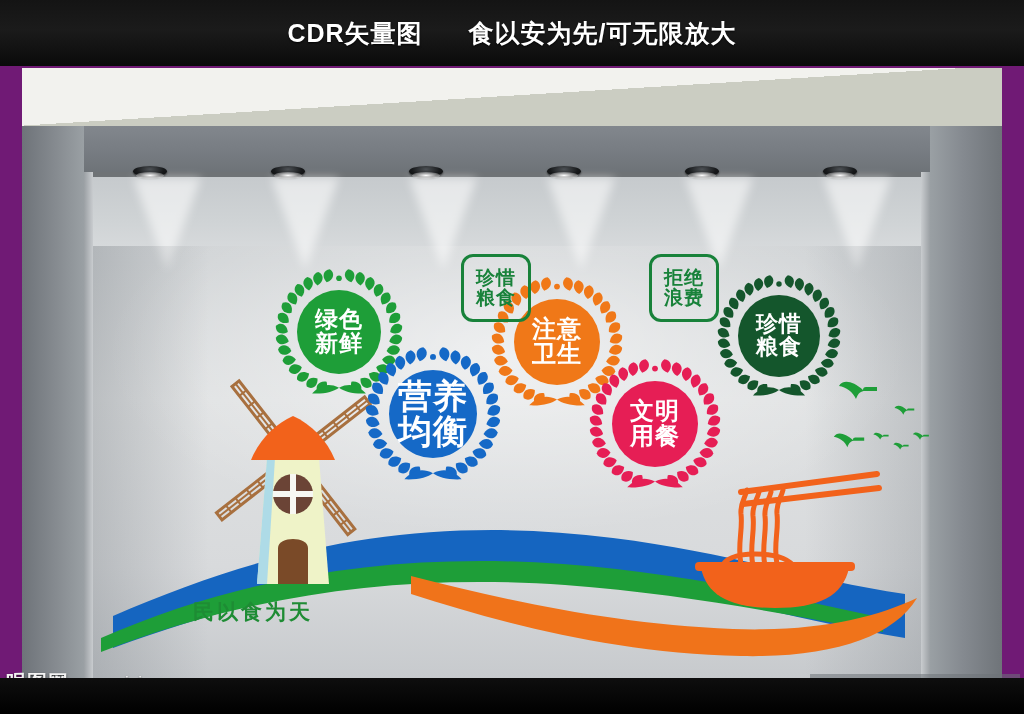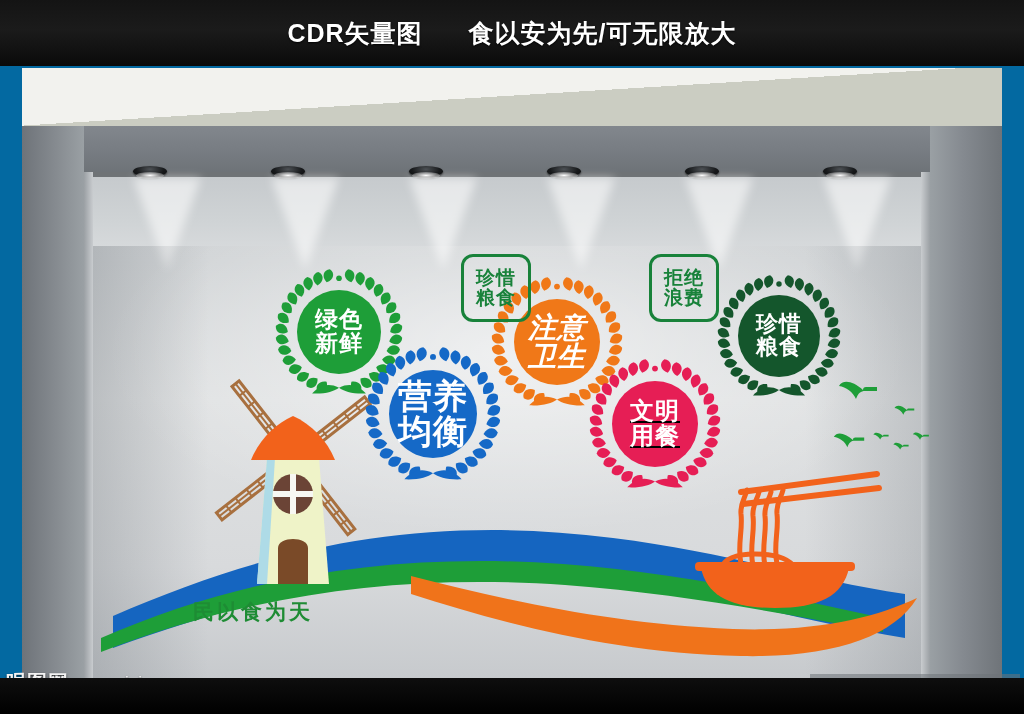--- a/index.html
+++ b/index.html
@@ -1,18 +1,18 @@
 <!DOCTYPE html>
 <html><head>
 <meta charset="utf-8">
 <style>
   html,body{margin:0;padding:0;background:#000;}
   body{width:1024px;height:714px;overflow:hidden;
        font-family:"Liberation Sans","DejaVu Sans",sans-serif;}
-  #stage{position:relative;width:1024px;height:714px;background:#0369a1;overflow:hidden;}
+  #stage{position:relative;width:1024px;height:714px;background:#701a75;overflow:hidden;}
 
   
   #banner{position:absolute;left:0;top:0;width:1024px;height:66px;
           background:linear-gradient(180deg,#141414 0%,#1b1b1b 45%,#0a0a0a 100%);
           display:flex;align-items:center;justify-content:center;gap:46px;}
   #banner .bt{color:#fff;font-size:25px;font-weight:bold;letter-spacing:1px;
               text-shadow:0 1px 2px rgba(0,0,0,.9);white-space:nowrap;}
 
   
   #scene{position:absolute;left:22px;top:68px;width:980px;height:610px;overflow:hidden;
@@ -533,21 +533,21 @@
             <g transform="translate(53.2,117.2) rotate(-138.0)">
               <path d="M0,0 C6.864,-4.4352 6.1776,-11.780999999999999 0,-13.86 C-6.1776,-11.780999999999999 -6.864,-4.4352 0,0 Z" fill="#F07818"></path>
             </g>
             <circle cx="66" cy="10.559999999999995" r="2.904" fill="#F07818"></circle>
             <g transform="translate(66,123.42000000000002)">
               <path d="M0,0 C-13.200000000000001,-6.6000000000000005 -22.44,0 -27.72,5.9399999999999995 C-14.52,6.6000000000000005 -5.28,3.96 0,0 Z" fill="#F07818"></path>
               <path d="M0,0 C13.200000000000001,-6.6000000000000005 22.44,0 27.72,5.9399999999999995 C14.52,6.6000000000000005 5.28,3.96 0,0 Z" fill="#F07818"></path>
             </g>
           </svg>
         <div class="circ" style="left: 23px; top: 23px; width: 86px; height: 86px; background: rgb(240, 120, 24);">
-          <div class="lbl" style="font-size: 28px; color: rgb(255, 255, 255); font-style: italic;">注意
+          <div class="lbl" style="font-size: 24px; color: rgb(255, 255, 255);">注意
 卫生</div>
         </div>
       </div>
 
       <div class="badge" id="bd3" style="left:496px;top:112px;width:132px;height:132px;">
         <svg viewBox="0 0 132 132" style="position:absolute;left:0;top:0;width:132px;height:132px;">
             <g transform="translate(78.8,14.8) rotate(-14.0)">
               <path d="M0,0 C6.864,-4.4352 6.1776,-11.780999999999999 0,-13.86 C-6.1776,-11.780999999999999 -6.864,-4.4352 0,0 Z" fill="#E61E55"></path>
             </g>
             <g transform="translate(88.2,18.1) rotate(-3.1)">
@@ -636,21 +636,21 @@
             </g>
             <g transform="translate(53.2,117.2) rotate(-138.0)">
               <path d="M0,0 C6.864,-4.4352 6.1776,-11.780999999999999 0,-13.86 C-6.1776,-11.780999999999999 -6.864,-4.4352 0,0 Z" fill="#E61E55"></path>
             </g>
             <circle cx="66" cy="10.559999999999995" r="2.904" fill="#E61E55"></circle>
             <g transform="translate(66,123.42000000000002)">
               <path d="M0,0 C-13.200000000000001,-6.6000000000000005 -22.44,0 -27.72,5.9399999999999995 C-14.52,6.6000000000000005 -5.28,3.96 0,0 Z" fill="#E61E55"></path>
               <path d="M0,0 C13.200000000000001,-6.6000000000000005 22.44,0 27.72,5.9399999999999995 C14.52,6.6000000000000005 5.28,3.96 0,0 Z" fill="#E61E55"></path>
             </g>
           </svg>
-        <div class="circ" style="left: 23px; top: 23px; width: 86px; height: 86px; background: rgb(230, 30, 85); text-decoration: underline;">
+        <div class="circ" style="left: 23px; top: 23px; width: 86px; height: 86px; background: rgb(230, 30, 85);">
           <div class="lbl" style="font-size: 24px; color: rgb(255, 255, 255);">文明
 用餐</div>
         </div>
       </div>
 
       <div class="badge" id="bd4" style="left:624px;top:28px;width:124px;height:124px;">
         <svg viewBox="0 0 124 124" style="position:absolute;left:0;top:0;width:124px;height:124px;">
             <g transform="translate(74.0,13.9) rotate(-14.0)">
               <path d="M0,0 C6.4479999999999995,-4.1664 5.8031999999999995,-11.067 0,-13.02 C-5.8031999999999995,-11.067 -6.4479999999999995,-4.1664 0,0 Z" fill="#14562C"></path>
             </g>

